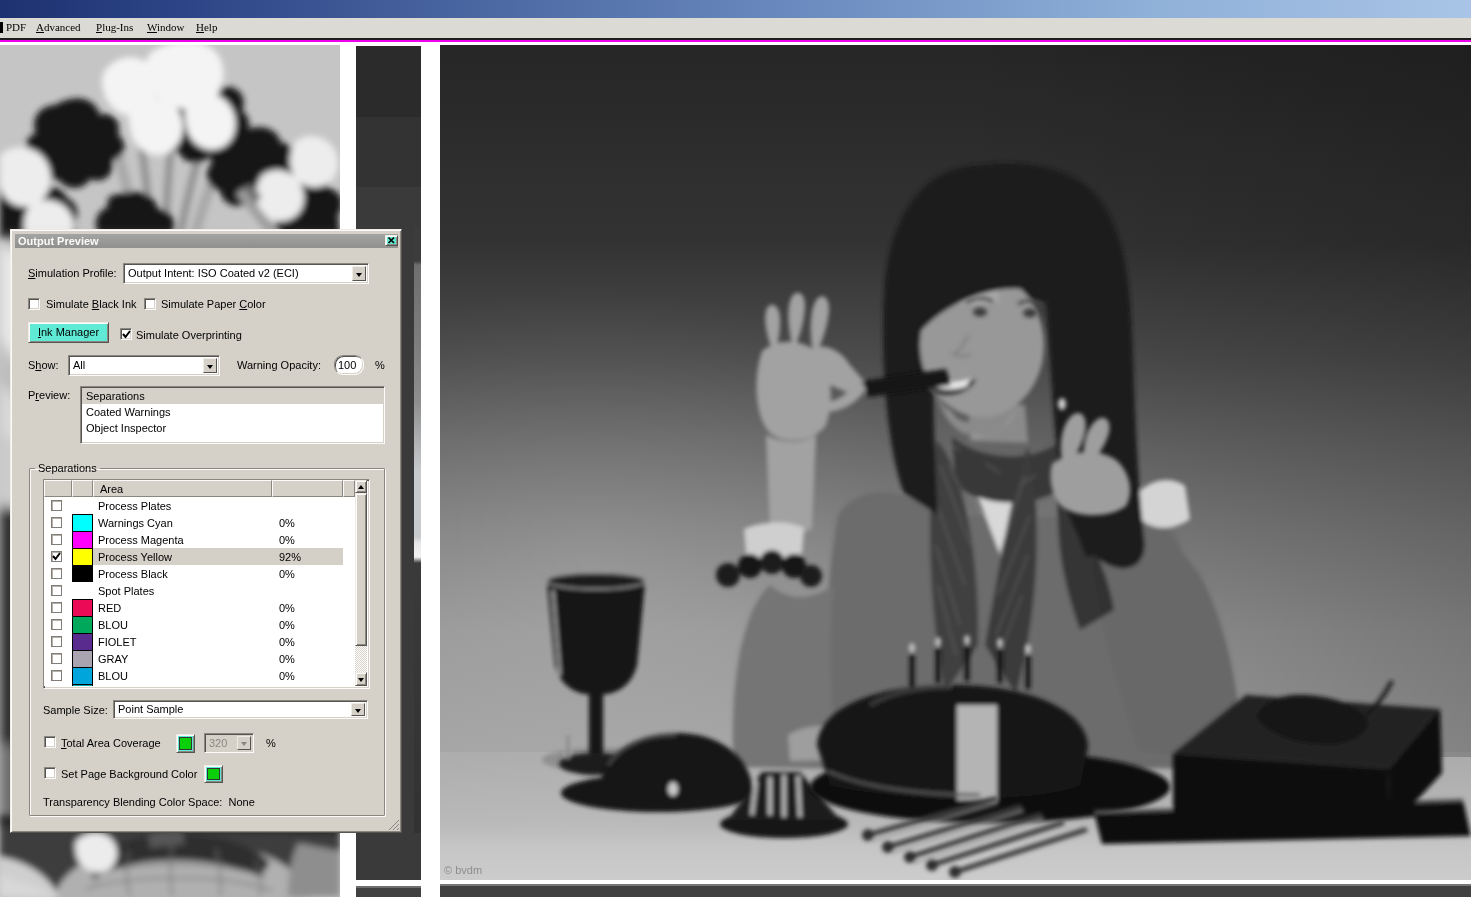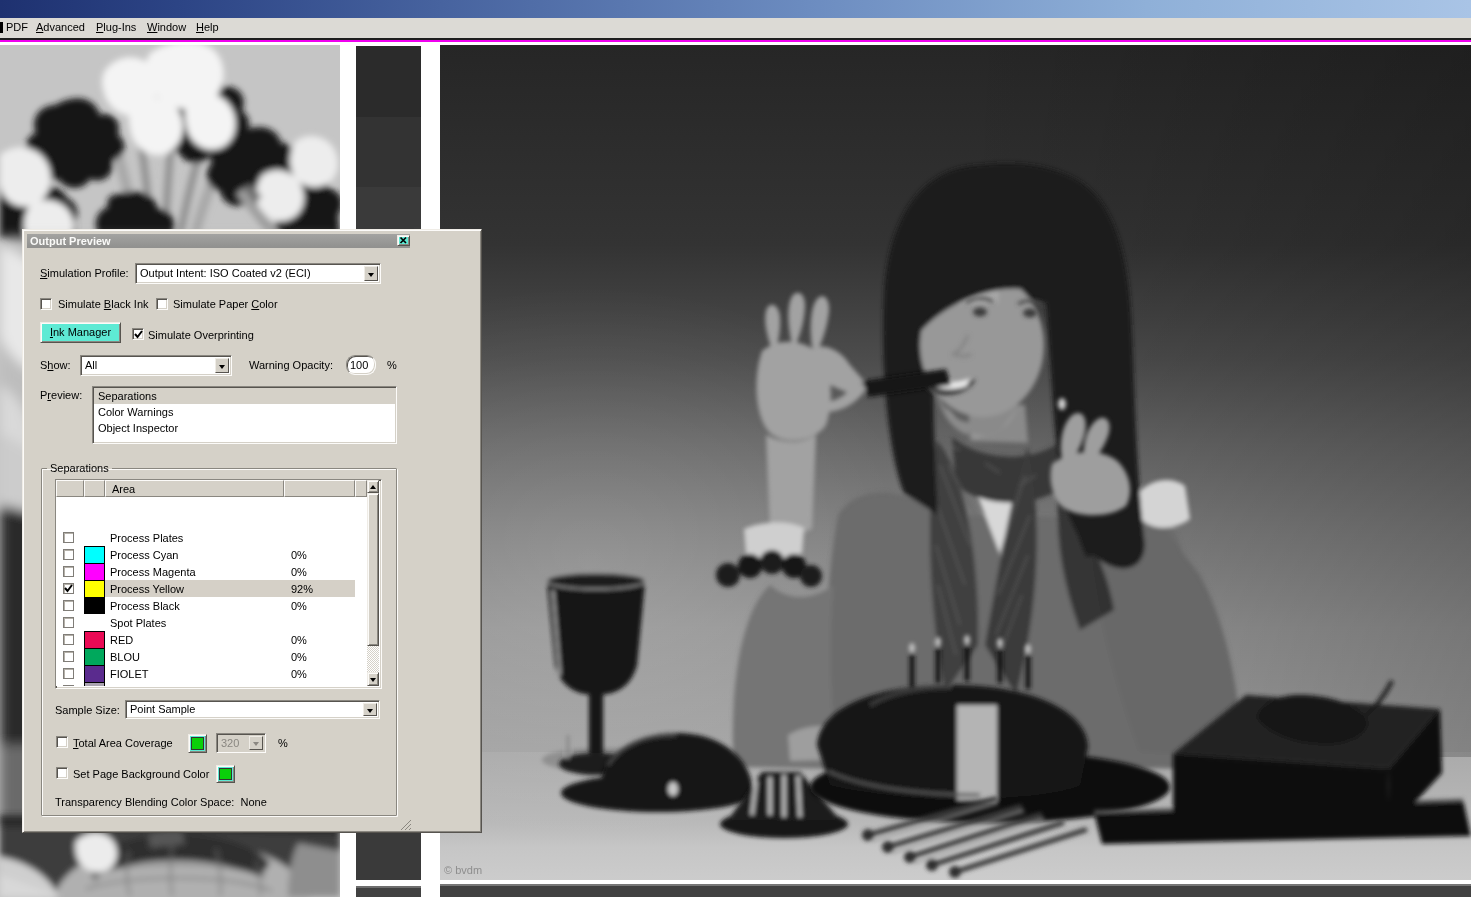--- a/index.html
+++ b/index.html
@@ -3,35 +3,35 @@
 <meta charset="utf-8">
 <style>
   * { margin:0; padding:0; box-sizing:border-box; }
   html,body { width:1471px; height:897px; overflow:hidden; background:#fff;
     font-family:"Liberation Sans", sans-serif; }
   .abs { position:absolute; }
   
   #titlebar { left:0; top:0; width:1471px; height:18px;
     background:linear-gradient(90deg,#1e3170 0%,#2c4485 12%,#47639f 30%,#6c8cc0 55%,#8fb0d8 78%,#a9c4e6 100%); }
   #menubar { left:0; top:18px; width:1471px; height:20px; background:#dcdad5; }
-  #menubar span { position:absolute; top:3px; font-size:11px; color:#000; }
+  #menubar span { position:absolute; top:3px; font-size:11px; color:#000;font-family:Liberation Serif, serif; }
   #blackline { left:0; top:38px; width:1471px; height:2px; background:#1d1d1d; }
   #magline { left:0; top:40px; width:1471px; height:2px; background:#f000f0; }
   
   #strip { left:356px; top:46px; width:65px; height:834px; background:#343434; }
   #strip .s1 { left:0; top:0; width:65px; height:71px; background:#2b2b2b; }
   #strip .s2 { left:0; top:71px; width:65px; height:70px; background:#333333; }
   #strip .s3 { left:0; top:141px; width:65px; height:693px; background:#3a3a3a; }
   #sliver { left:414px; top:227px; width:7px; height:606px;
     background:linear-gradient(#3c3c3c 0px,#3c3c3c 34px,#6f6f6f 38px,#7e7e7e 120px,#8f8f8f 175px,
       #c8cbce 245px,#c8cbce 310px,#e8e8e8 316px,#f2f2f2 330px,#3a3a3a 336px,#323232 100%); }
   #stripbot { left:356px; top:886px; width:65px; height:11px; background:#414141; border-top:2px solid #6e6e6e; }
   #photobot { left:440px; top:884px; width:1031px; height:13px; background:#414141; border-top:2px solid #777; }
   
-  #dlg { left:22px; top:229px; width:460px; height:604px; background:#d5d1c8;
+  #dlg { left:10px; top:229px; width:392px; height:604px; background:#d5d1c8;
     border-top:1px solid #efece6; border-left:1px solid #efece6;
     border-right:1px solid #57544f; border-bottom:1px solid #57544f;
     box-shadow: inset 1px 1px 0 #fcfbf9, inset -1px -1px 0 #8a8780;
     font-size:11px; color:#000; }
   #dlgtitle { left:4px; top:4px; width:383px; height:14px; background:linear-gradient(#a3a3a1,#90908e);
     color:#fafaf8; font-weight:bold; font-size:11px; line-height:14px; padding-left:3px; }
   .raised { background:#5eead4;
     border-top:1px solid #efece6; border-left:1px solid #efece6;
     border-right:1px solid #57544f; border-bottom:1px solid #57544f;
     box-shadow: inset 1px 1px 0 #fcfbf9, inset -1px -1px 0 #8a8780; }
@@ -50,21 +50,21 @@
     box-shadow: inset 1px 1px 0 #57544f, inset -1px -1px 0 #d5d1c8; }
   #xbtn { left:374px; top:5px; width:13px; height:11px; font-size:9px; font-weight:bold;
     line-height:10px; text-align:center; }
   #groupbox { left:18px; top:232px; width:356px; height:354px;
     border:1px solid #8a8780; box-shadow: 1px 1px 0 #fcfbf9, inset 1px 1px 0 #fcfbf9;
     border-radius:1px; }
   #groupbox legend { font-size:11px; margin-left:5px; padding:0 3px; }
   .hseg { position:absolute; top:0; height:17px; background:#d5d1c8;
     border-top:1px solid #fcfbf9; border-left:1px solid #fcfbf9;
     border-right:1px solid #8a8780; border-bottom:1px solid #8a8780; }
-  .trow { position:absolute; left:0; width:299px; height:17px;margin-top:32px; }
+  .trow { position:absolute; left:0; width:299px; height:17px; }
   .tcb { position:absolute; left:7px; top:3px; width:11px; height:11px; background:#fff;
     border:1px solid #807d78; box-shadow: inset 1px 1px 0 #b5b1a9; }
   .swatch { position:absolute; left:28px; top:0; width:21px; height:17px; }
   .tname { position:absolute; left:54px; top:3px; }
   .tpct { position:absolute; left:235px; top:3px; }
   #vscroll { position:absolute; left:311px; top:0; width:12px; height:206px;
     background-image: linear-gradient(45deg,#d5d1c8 25%,transparent 25%,transparent 75%,#d5d1c8 75%),
       linear-gradient(45deg,#d5d1c8 25%,#fff 25%,#fff 75%,#d5d1c8 75%);
     background-size:2px 2px; background-position:0 0,1px 1px; }
   .sbtn { position:absolute; left:0; width:12px; background:#d5d1c8;
@@ -418,21 +418,21 @@
   </div>
   <div class="abs" style="left:226px;top:129px;">Warning Opacity:</div>
   <div class="abs sunken" style="left:323px;top:125px;width:30px;height:20px;border-radius:9px;">
     <div class="abs" style="left:3px;top:3px;">100</div>
   </div>
   <div class="abs" style="left:364px;top:129px;">%</div>
 
   <div class="abs" style="left:17px;top:159px;">P<u>r</u>eview:</div>
   <div class="abs sunken" style="left:69px;top:156px;width:305px;height:58px;">
     <div class="abs" style="left:1px;top:1px;width:301px;height:16px;background:#d5d1c8;padding:2px 0 0 4px;">Separations</div>
-    <div class="abs" style="left:5px;top:19px;">Color Warnings</div>
+    <div class="abs" style="left:5px;top:19px;">Coated Warnings</div>
     <div class="abs" style="left:5px;top:35px;">Object Inspector</div>
   </div>
 
   <fieldset class="abs" id="groupbox">
     <legend>Separations</legend>
   </fieldset>
 
   <div class="abs sunken" id="septable" style="left:32px;top:249px;width:327px;height:210px;">
     <div class="abs" style="left:0;top:0;width:323px;height:206px;background:#fff;overflow:hidden;">
 
@@ -442,21 +442,21 @@
       <div class="hseg" style="left:228px;width:71px;"></div>
       <div class="hseg" style="left:299px;width:12px;"></div>
 
       <div class="trow" style="top:17px;">
           <div class="tcb"></div>
           <div class="tname">Process Plates</div>
         </div>
       <div class="trow" style="top:34px;">
           <div class="tcb"></div>
           <div class="swatch" style="background:#00ffff;border:1px solid #000;border-bottom:none;"></div>
-          <div class="tname">Process Cyan</div>
+          <div class="tname">Warnings Cyan</div>
           <div class="tpct">0%</div>
         </div>
       <div class="trow" style="top:51px;">
           <div class="tcb"></div>
           <div class="swatch" style="background:#ff00ff;border:1px solid #000;border-bottom:none;"></div>
           <div class="tname">Process Magenta</div>
           <div class="tpct">0%</div>
         </div>
       <div class="trow" style="top:68px;background:#d5d0c7;left:28px;width:271px;">
           <div class="tcb" style="left:-21px;">

